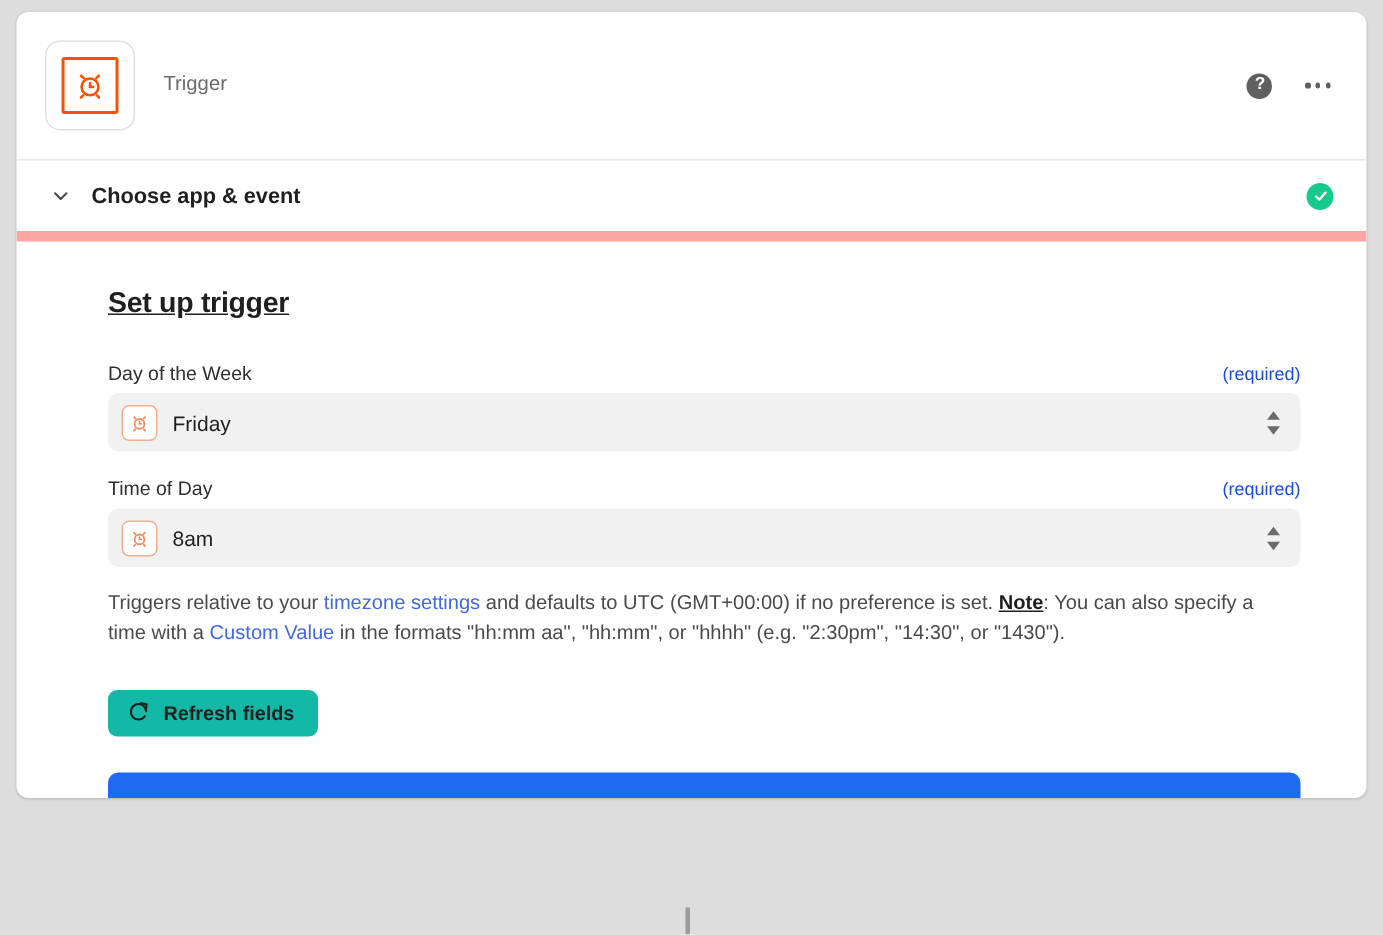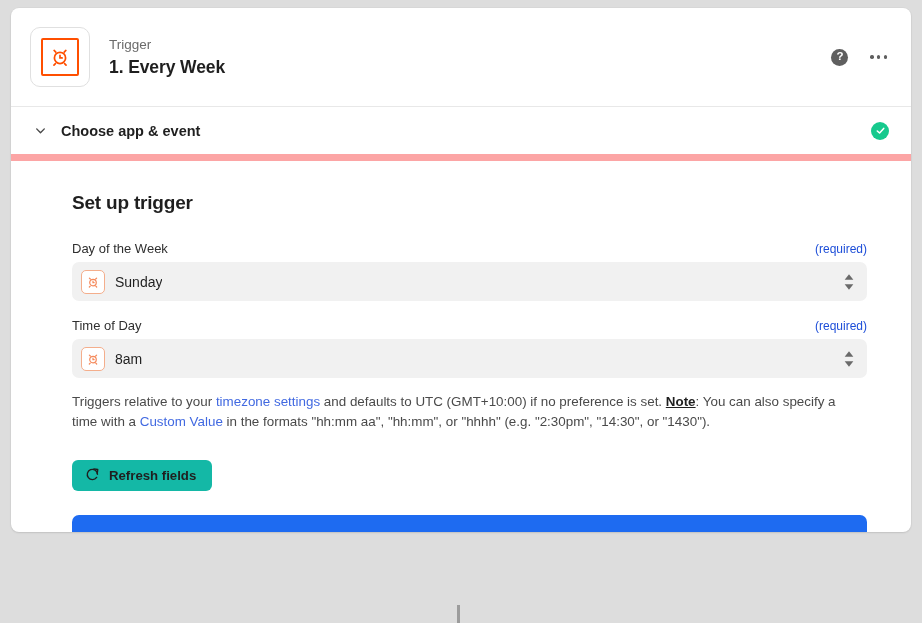--- a/index.html
+++ b/index.html
@@ -116,20 +116,21 @@
     display: flex; align-items: center; justify-content: center;
     flex: none;
   }
 
   
   .card-body { padding: 31px 44px 0 50px; }
   .section-title {
     font-size: 19px; font-weight: 700; color: #1f1f1f;
     letter-spacing: -0.2px;
     margin: 0 0 27px 11px;
+    text-decoration: underline;
   }
   .field { margin-left: 11px; text-align: center; }
   .field-head {
     display: flex; align-items: baseline; justify-content: space-between;
     margin-bottom: 6px;
   }
   .field-label { font-size: 13px; color: #2f2f2f; }
   .field-required { font-size: 12px; color: #1d4ed8; }
 
   .select-box {
@@ -215,21 +216,20 @@
             <path d="M7.4 6.6 L5.6 4.9"></path>
             <path d="M16.6 6.6 L18.4 4.9"></path>
             <path d="M7.0 19.2 L5.4 20.8"></path>
             <path d="M17.0 19.2 L18.6 20.8"></path>
           </svg>
         </div>
       </div>
 
       <div class="header-text">
         <div class="header-kicker">Trigger</div>
-        <div class="header-title">1. Every Week</div>
       </div>
 
       <div class="header-actions">
         <div class="help-icon">?</div>
         <div class="kebab">
           <i></i>
             <i></i>
             <i></i>
         </div>
       </div>
@@ -263,21 +263,21 @@
           <span class="mini-tile">
             <svg width="14" height="14" viewBox="0 0 24 24" fill="none" stroke="#f58a5c" stroke-width="2.1" stroke-linecap="round">
               <circle cx="12" cy="13" r="5.6"></circle>
               <path d="M12 10.6 V13 H14"></path>
               <path d="M7.4 6.9 L5.8 5.3"></path>
               <path d="M16.6 6.9 L18.2 5.3"></path>
               <path d="M7.2 19.1 L5.7 20.6"></path>
               <path d="M16.8 19.1 L18.3 20.6"></path>
             </svg>
           </span>
-          <span class="select-value">Sunday</span>
+          <span class="select-value">Friday</span>
           <span class="stepper">
             <svg width="10" height="7" viewBox="0 0 12 8" fill="#6a6a6a">
                 <polygon points="6,0.6 11.2,7.4 0.8,7.4"></polygon>
               </svg>
             <svg width="10" height="7" viewBox="0 0 12 8" fill="#6a6a6a">
                 <polygon points="6,7.4 0.8,0.6 11.2,0.6"></polygon>
               </svg>
           </span>
         </div>
       </div>
@@ -305,21 +305,21 @@
                 <polygon points="6,0.6 11.2,7.4 0.8,7.4"></polygon>
               </svg>
             <svg width="10" height="7" viewBox="0 0 12 8" fill="#6a6a6a">
                 <polygon points="6,7.4 0.8,0.6 11.2,0.6"></polygon>
               </svg>
           </span>
         </div>
       </div>
 
       
-      <p class="helper-text"><span>Triggers relative to your </span><a>timezone settings</a><span> and defaults to UTC (GMT+10:00) if no preference is set. </span><b>Note</b><span>: You can also specify a time with a </span><a>Custom Value</a><span> in the formats "hh:mm aa", "hh:mm", or "hhhh" (e.g. "2:30pm", "14:30", or "1430").</span></p>
+      <p class="helper-text"><span>Triggers relative to your </span><a>timezone settings</a><span> and defaults to UTC (GMT+00:00) if no preference is set. </span><b>Note</b><span>: You can also specify a time with a </span><a>Custom Value</a><span> in the formats "hh:mm aa", "hh:mm", or "hhhh" (e.g. "2:30pm", "14:30", or "1430").</span></p>
 
       
       <button class="refresh-btn">
         <span>
           <svg width="15" height="15" viewBox="0 0 24 24" fill="none" stroke="#1f1f1f" stroke-width="2.2" stroke-linecap="round" stroke-linejoin="round">
             <path d="M20 11.5 A8.2 8.2 0 1 0 18.6 16.6"></path>
             <polyline points="14.2,3.0 20.4,4.0 19.6,10.4"></polyline>
           </svg>
         </span>
         <span>Refresh fields</span>

